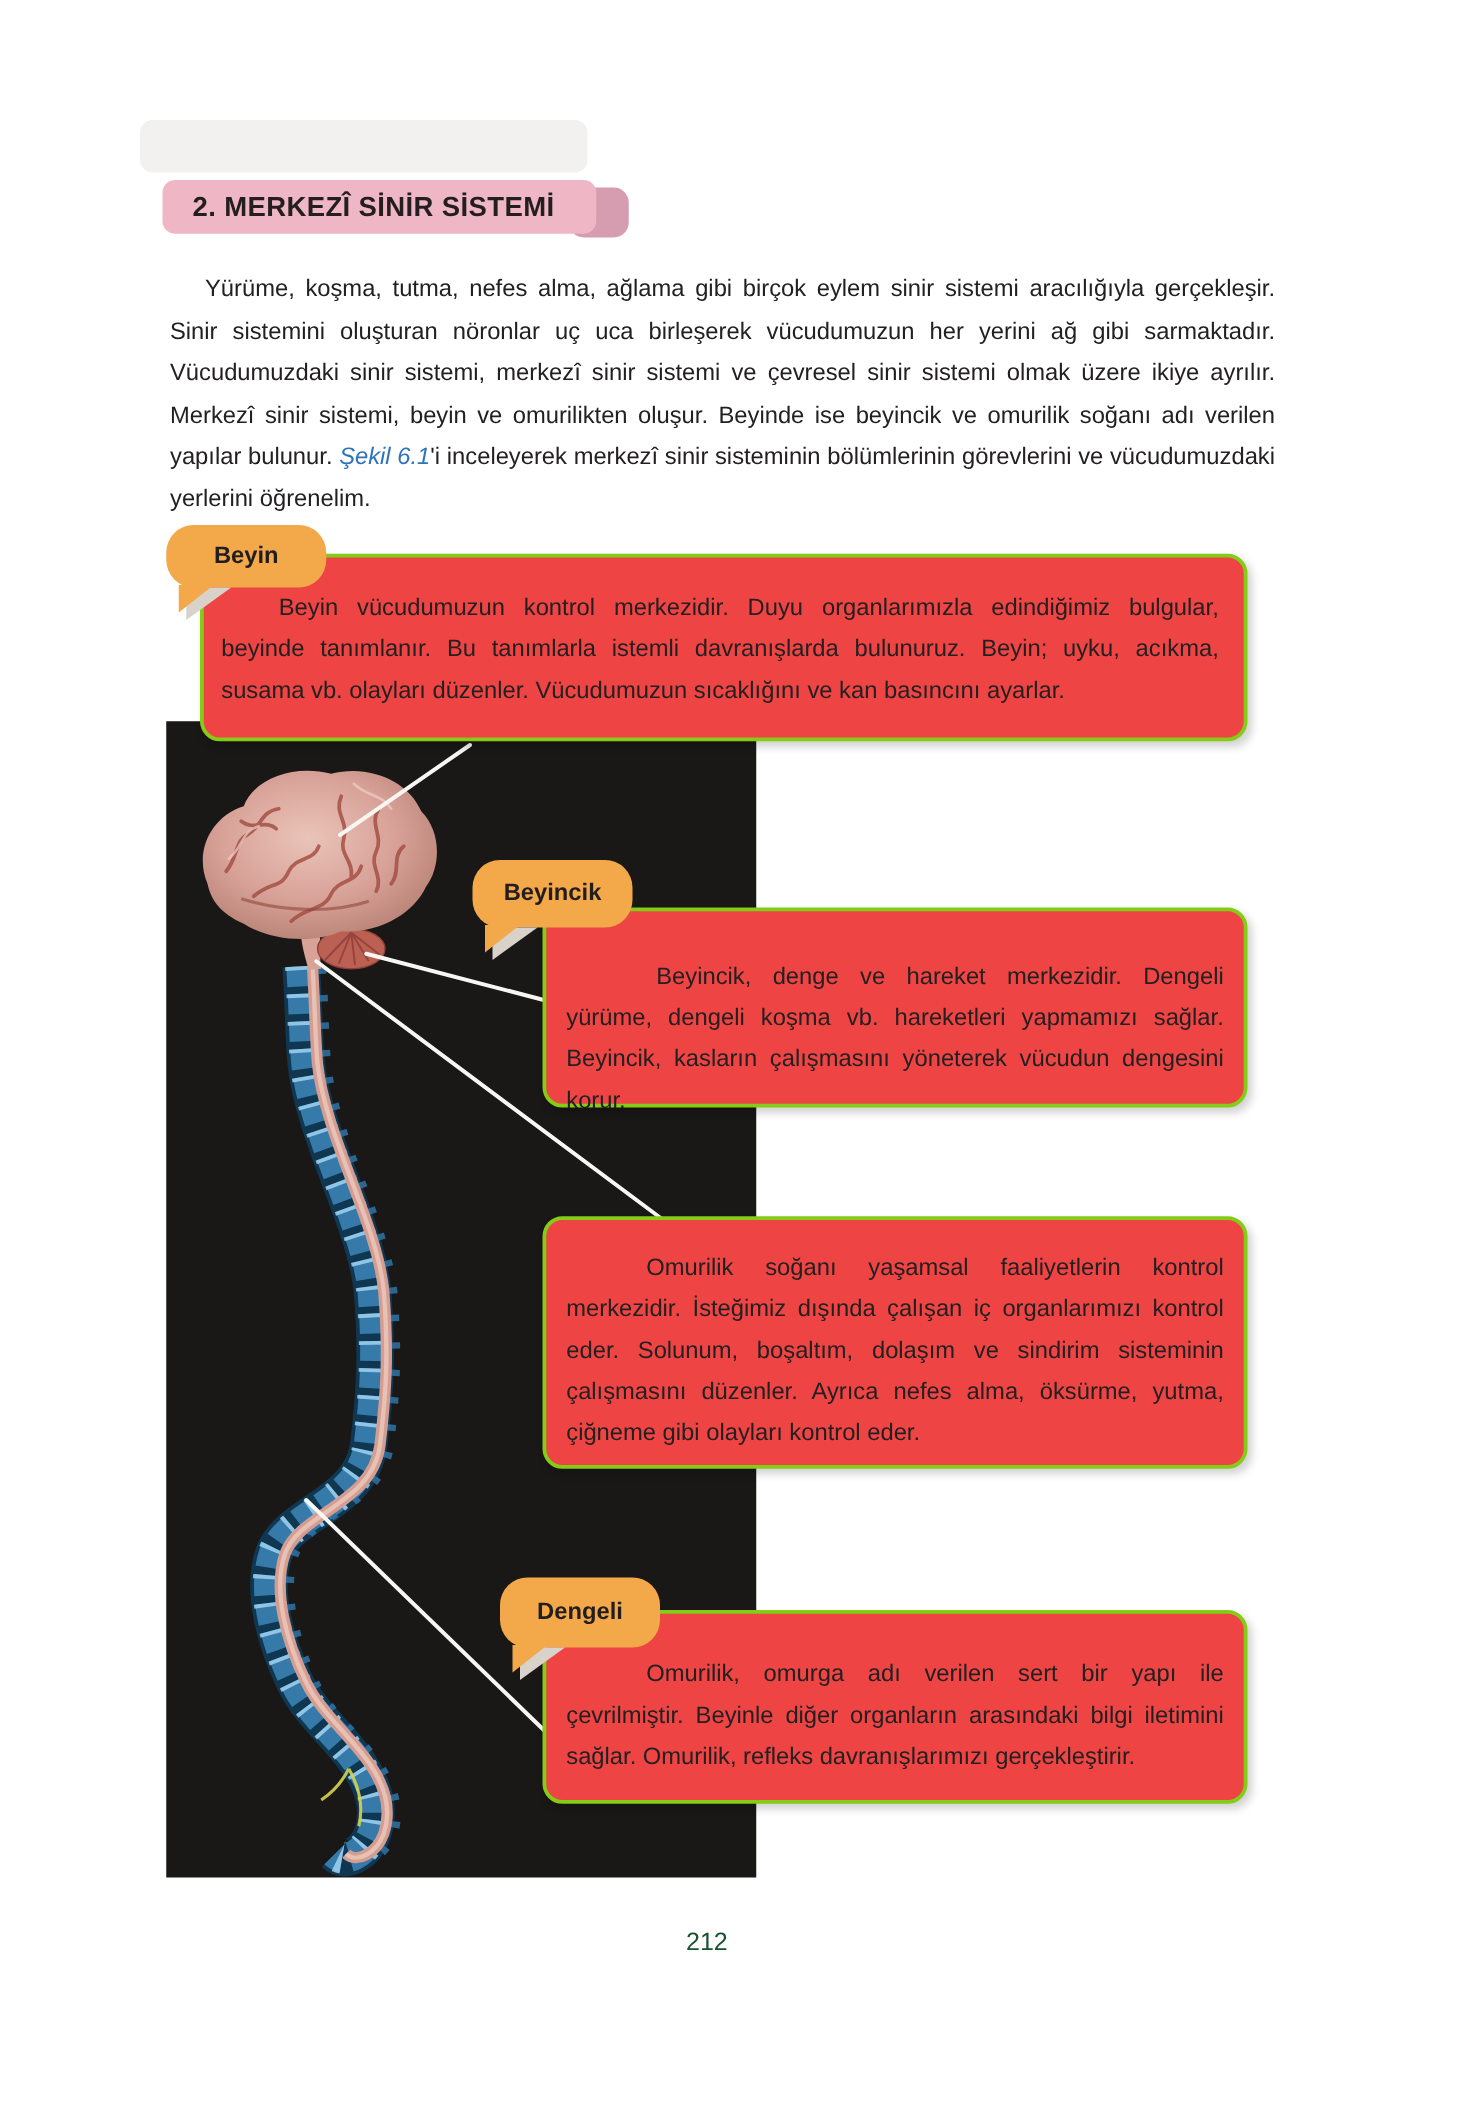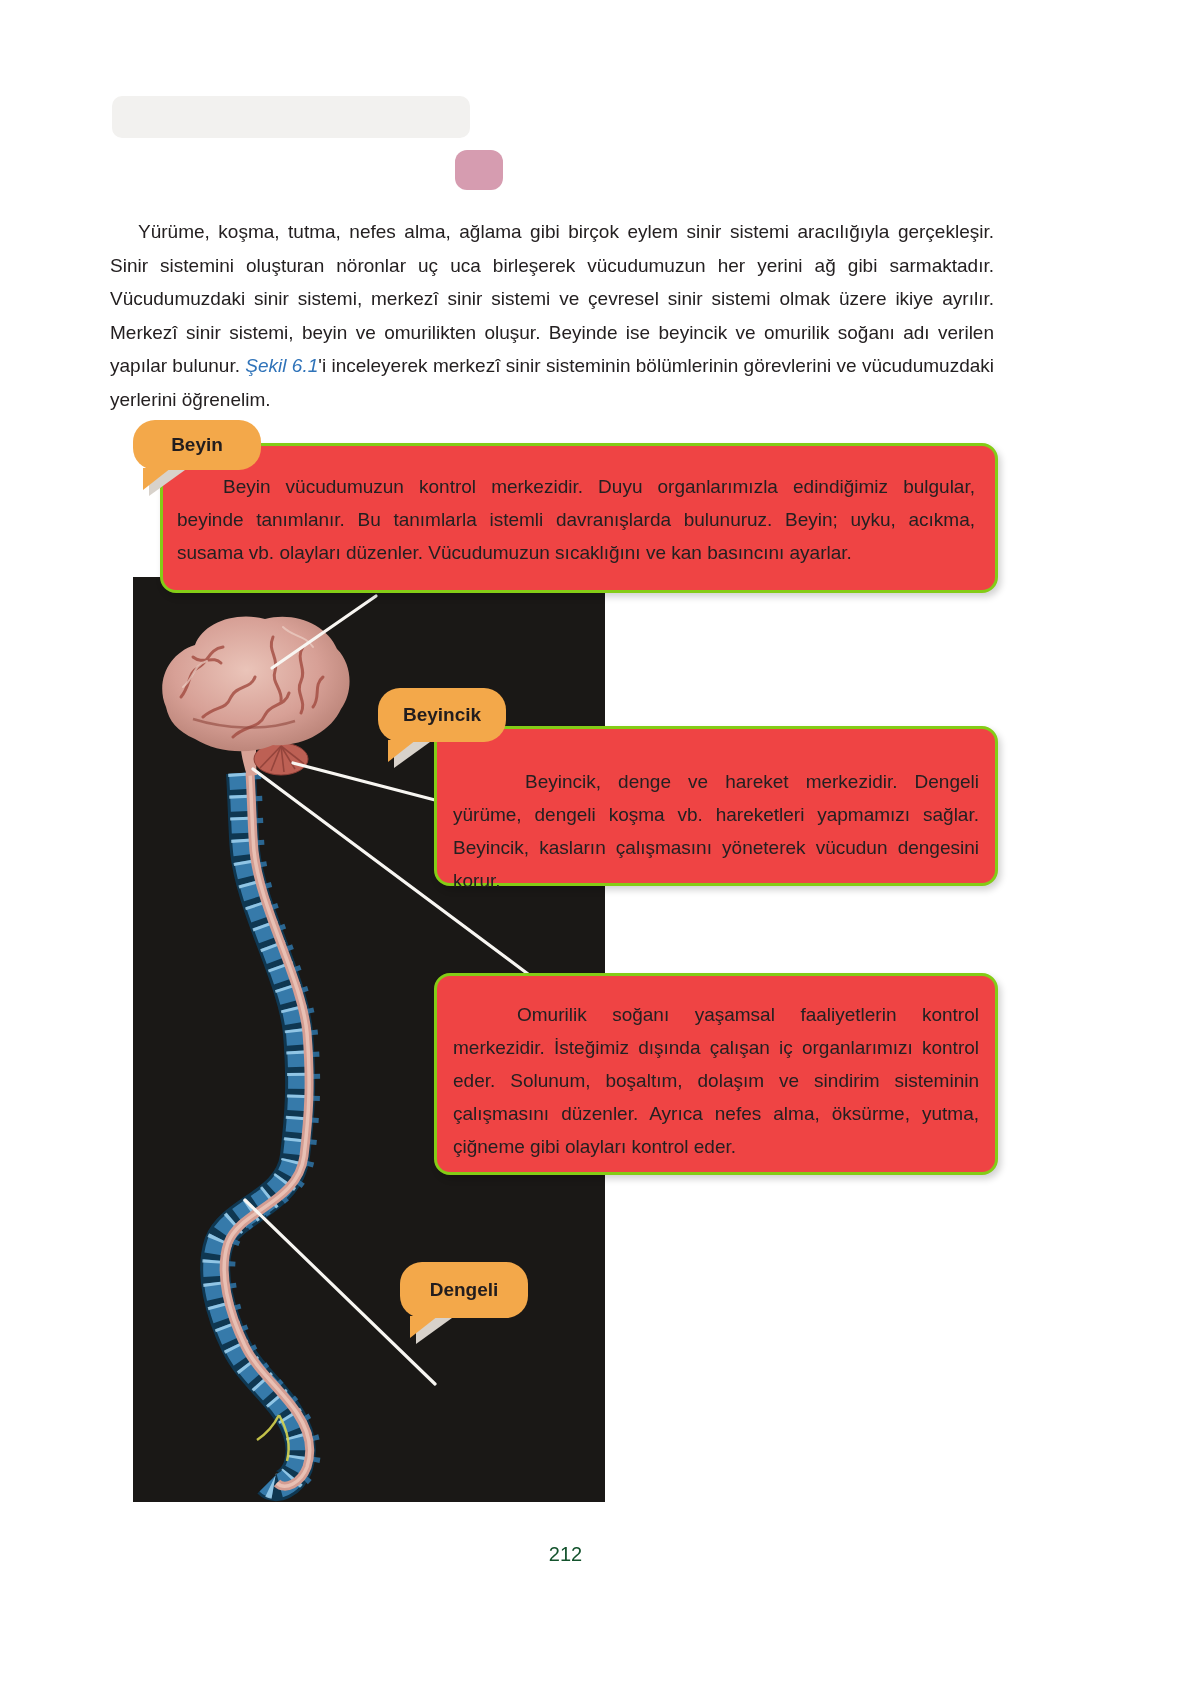--- a/index.html
+++ b/index.html
@@ -15,21 +15,21 @@
     position:absolute; left:455px; top:150px; width:48px; height:40px;
     background:#d69cb0; border-radius:12px;
   }
   .banner {
     position:absolute; left:130px; top:144px; width:347px; height:43px;
     background:#efb6c6; border-radius:10px; display:flex; align-items:center;
     padding-left:24px; box-sizing:border-box;
     font-weight:bold; font-size:22px; letter-spacing:0.3px; color:#241e20;
   }
   .intro {
-    position:absolute; left:110px; top:196px; width:884px;
+    position:absolute; left:136px; top:196px; width:884px;
     font-size:19px; line-height:33.5px; text-align:justify; text-indent:28px;
   }
   .fig-link { color:#2f73b9; font-style:italic; }
 
   .figure {
     position:absolute; left:133px; top:577px; width:472px; height:925px;
     background:#1a1816; z-index:1;
   }
   .callout-box {
     position:absolute; z-index:2; background:#ef4444;
@@ -69,20 +69,23 @@
     font-size:20px; color:#14532d;
   }
 </style>
 </head>
 <body>
 
 <div class="page">
 
   <div class="ghost-strip"></div>
   <div class="banner-shadow"></div>
+  <div class="banner">
+    <span>2. MERKEZÎ SİNİR SİSTEMİ</span>
+  </div>
 
   <p class="intro"><span>Yürüme, koşma, tutma, nefes alma, ağlama gibi birçok eylem sinir sistemi aracılığıyla gerçekleşir. Sinir sistemini oluşturan nöronlar uç uca birleşerek vücudumuzun her yerini ağ gibi sarmaktadır. Vücudumuzdaki sinir sistemi, merkezî sinir sistemi ve çevresel sinir sistemi olmak üzere ikiye ayrılır. Merkezî sinir sistemi, beyin ve omurilikten oluşur. Beyinde ise beyincik ve omurilik soğanı adı verilen yapılar bulunur. </span><span class="fig-link">Şekil 6.1</span><span>'i inceleyerek merkezî sinir sisteminin bölümlerinin görevlerini ve vücudumuzdaki yerlerini öğrenelim.</span></p>
 
   <div class="figure">
     <svg viewBox="0 0 472 925" width="472" height="925">
       <defs>
         <radialGradient id="brainGrad" cx="45%" cy="40%" r="70%">
           <stop offset="0%" stop-color="#eac4b9"></stop>
           <stop offset="55%" stop-color="#d7a096"></stop>
           <stop offset="100%" stop-color="#b17a6e"></stop>
@@ -154,19 +157,22 @@
     <span>Beyincik, denge ve hareket merkezidir. Dengeli yürüme, dengeli koşma vb. hareketleri yapmamızı sağlar. Beyincik, kasların çalışmasını yöneterek vücudun dengesini korur.</span>
   </div>
   <div class="tab" id="tab-beyincik">
     <span>Beyincik</span>
   </div>
 
   <div class="callout-box" id="box-sogani">
     <span>Omurilik soğanı yaşamsal faaliyetlerin kontrol merkezidir. İsteğimiz dışında çalışan iç organlarımızı kontrol eder. Solunum, boşaltım, dolaşım ve sindirim sisteminin çalışmasını düzenler. Ayrıca nefes alma, öksürme, yutma, çiğneme gibi olayları kontrol eder.</span>
   </div>
 
+  <div class="callout-box" id="box-omurilik">
+    <span>Omurilik, omurga adı verilen sert bir yapı ile çevrilmiştir. Beyinle diğer organların arasındaki bilgi iletimini sağlar. Omurilik, refleks davranışlarımızı gerçekleştirir.</span>
+  </div>
   <div class="tab" id="tab-omurilik">
     <span>Dengeli</span>
   </div>
 
   <div class="pagenum">212</div>
 
 </div>
 
 </body></html>

